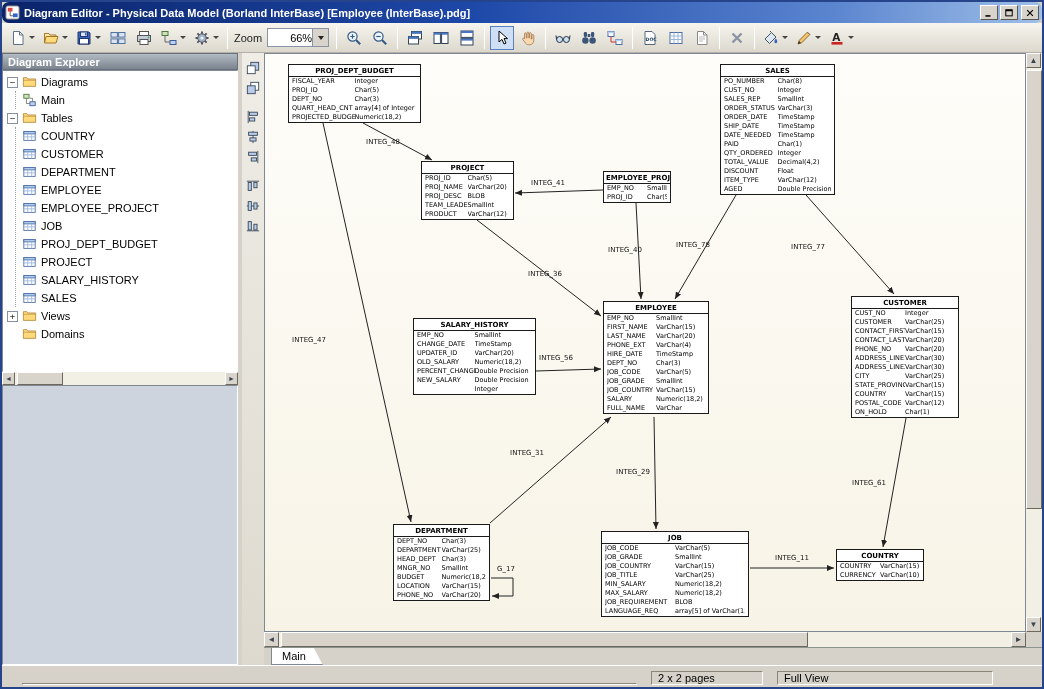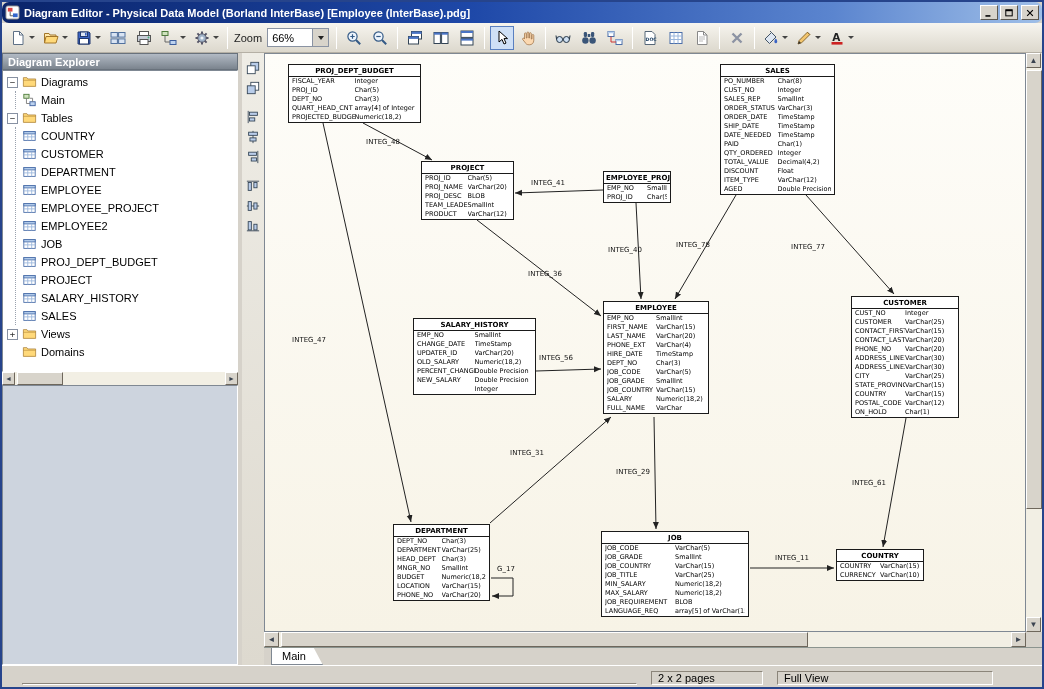--- a/index.html
+++ b/index.html
@@ -28,21 +28,21 @@
   .tb-btn { height:24px; min-width:24px; display:inline-flex; align-items:center; justify-content:center;
             background:transparent; border:1px solid transparent; margin:0 1px; padding:0 2px; }
   .tb-btn.active { background:#cfe0f6; border-color:#5a80c0; }
   .tb-ic svg { width:16px; height:16px; display:block; }
   .dd-caret { width:0; height:0; border-left:3px solid transparent; border-right:3px solid transparent;
               border-top:3px solid #444; margin-left:3px; }
   .tb-sep { width:1px; height:22px; background:#aaa496; border-right:1px solid #fff; margin:0 4px; flex:none; }
   .zoom-label { font-size:11px; margin:0 5px 0 2px; color:#222; }
   .zoom-combo { width:62px; height:19px; background:#fff; border:1px solid #8a93a3;
                 display:inline-flex; align-items:center; margin-right:3px; }
-  .zoom-value { flex:1; font-size:11px; padding-left:4px; }
+  .zoom-value { flex:1; font-size:11px; padding-left:22px; }
   .combo-btn { width:16px; height:17px; background:#d8d4cb; border-left:1px solid #8a93a3;
                display:flex; align-items:center; justify-content:center; }
   .caret { width:0; height:0; border-left:3px solid transparent; border-right:3px solid transparent;
            border-top:4px solid #222; }
 
   
   .main { flex:1; display:flex; min-height:0; }
 
   .left-panel { width:236px; flex:none; display:flex; flex-direction:column; background:#0ea5e9; }
   .panel-header { height:17px; flex:none; display:flex; align-items:center; padding:0 5px;
@@ -492,30 +492,20 @@
             </div>
             <div class="tree-row">
               <span class="tree-ic">
                 <svg viewBox="0 0 16 16">
                   <rect x="1.5" y="3" width="13" height="10" fill="#fff" stroke="#4a6ea9"></rect>
                   <rect x="1.5" y="3" width="13" height="2.6" fill="#b8d0ee" stroke="#4a6ea9"></rect>
                   <path d="M6 5.5V13M10.5 5.5V13M1.5 9h13" stroke="#9ab6dc"></path>
                 </svg>
               </span>
               <span class="tree-label">EMPLOYEE_PROJECT</span>
-            </div>
-            <div class="tree-row">
-              <span class="tree-ic">
-                <svg viewBox="0 0 16 16">
-                  <rect x="1.5" y="3" width="13" height="10" fill="#fff" stroke="#4a6ea9"></rect>
-                  <rect x="1.5" y="3" width="13" height="2.6" fill="#b8d0ee" stroke="#4a6ea9"></rect>
-                  <path d="M6 5.5V13M10.5 5.5V13M1.5 9h13" stroke="#9ab6dc"></path>
-                </svg>
-              </span>
-              <span class="tree-label">EMPLOYEE2</span>
             </div>
             <div class="tree-row">
               <span class="tree-ic">
                 <svg viewBox="0 0 16 16">
                   <rect x="1.5" y="3" width="13" height="10" fill="#fff" stroke="#4a6ea9"></rect>
                   <rect x="1.5" y="3" width="13" height="2.6" fill="#b8d0ee" stroke="#4a6ea9"></rect>
                   <path d="M6 5.5V13M10.5 5.5V13M1.5 9h13" stroke="#9ab6dc"></path>
                 </svg>
               </span>
               <span class="tree-label">JOB</span>

